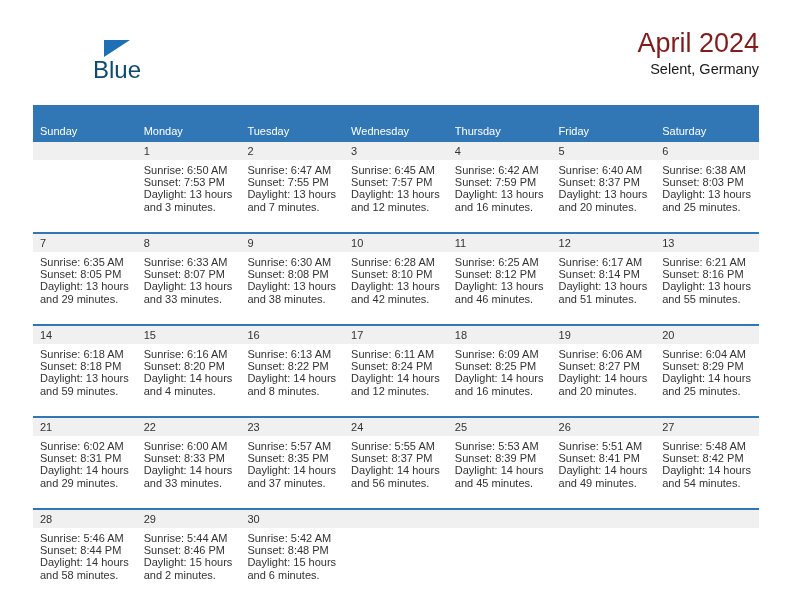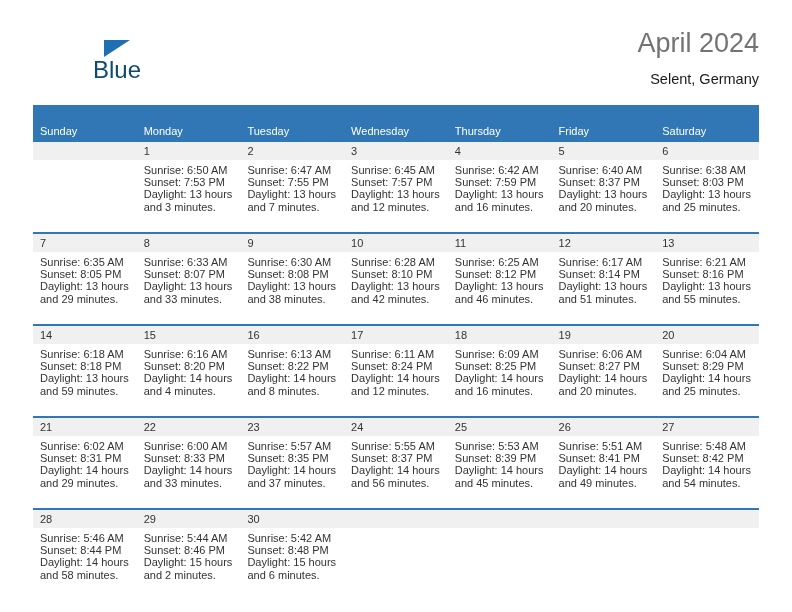--- a/index.html
+++ b/index.html
@@ -67,29 +67,29 @@
     line-height: 1;
   }
   .title-block {
     position: absolute;
     right: 0;
     top: 0;
     text-align: right;
   }
   .cal-title {
     font-size: 27px;
-    color: #737373;
+    color: #7f1d1d;
     line-height: 1.15;
     font-weight: normal;
     margin: 0;
   }
   .cal-subtitle {
     font-size: 14.5px;
     color: #1a1a1a;
-    margin: 12px 0 0 0;
+    margin: 2px 0 0 0;
     line-height: 1.15;
     font-weight: normal;
   }
 
   
   .calendar {
     position: absolute;
     left: 33px;
     top: 105px;
     width: 726px;

